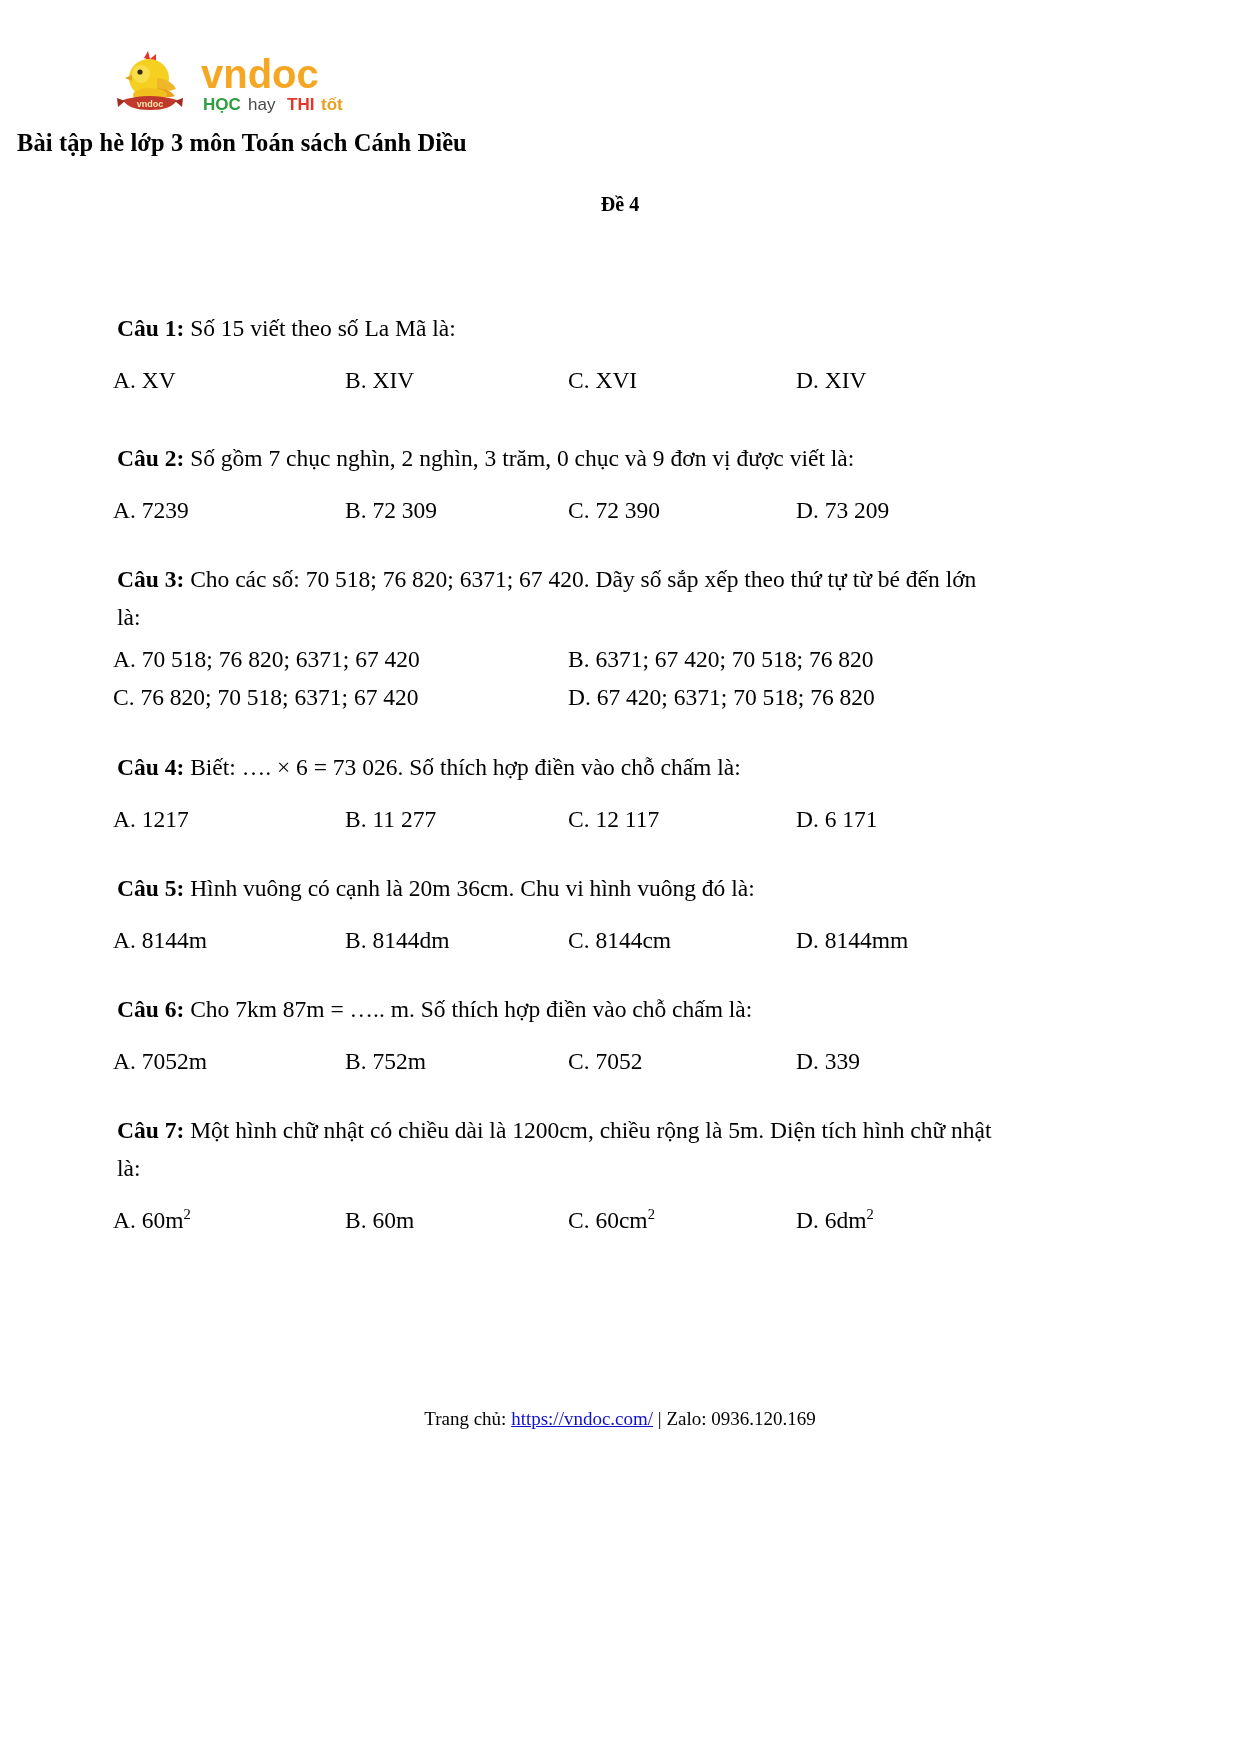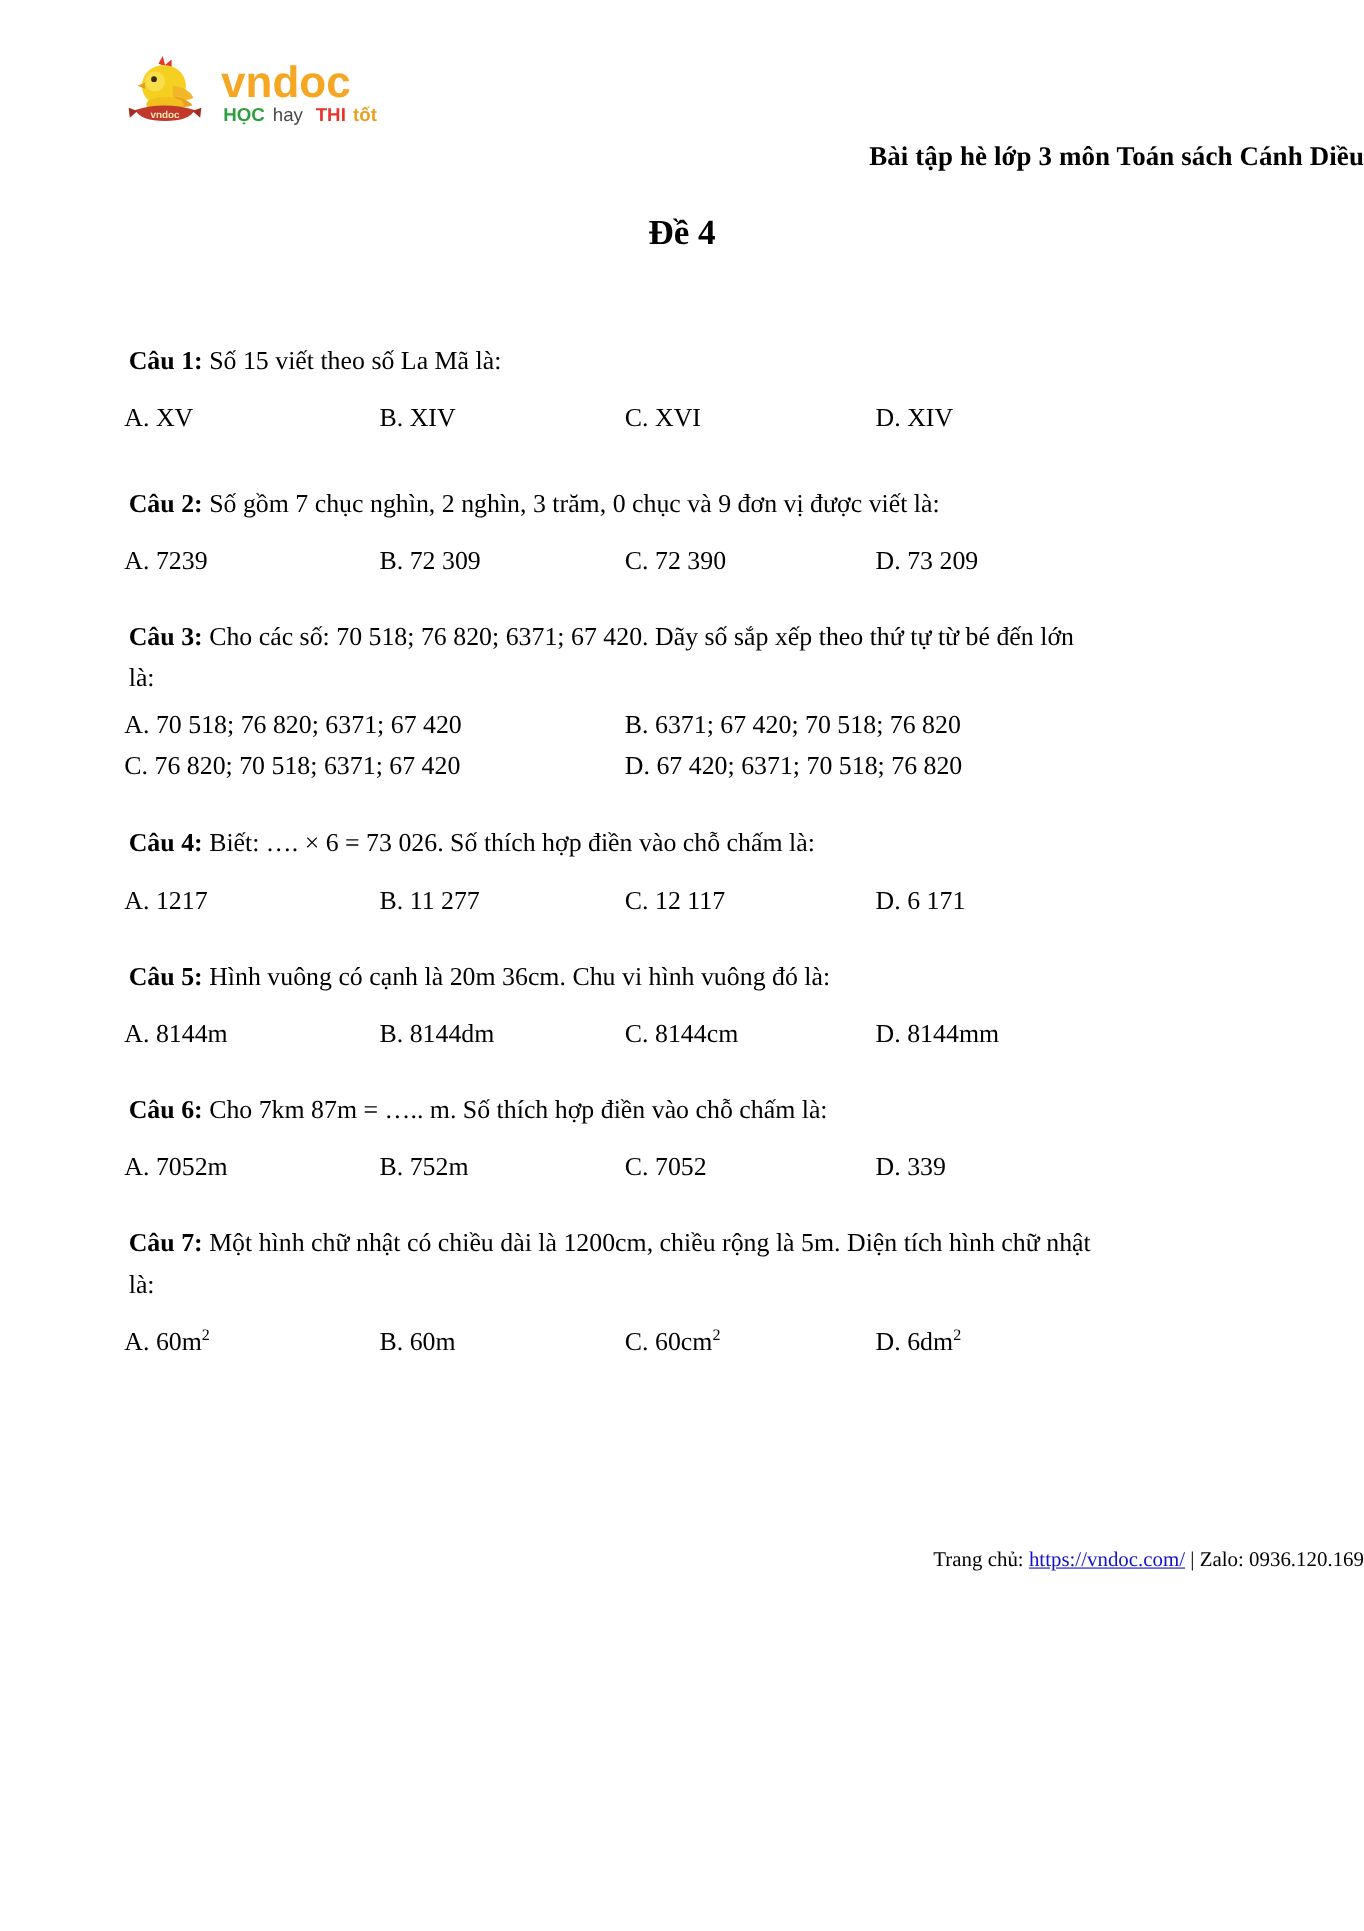--- a/index.html
+++ b/index.html
@@ -33,32 +33,33 @@
     height: 72px;
   }
   .logo-svg { display: block; }
 
   
   .doc-title {
     position: absolute;
     left: 0;
     right: 0;
     top: 129px;
-    text-align: right;
+    text-align: left;
     font-size: 24.5px;
     font-weight: bold;
     letter-spacing: 0.1px;
+    padding-left: 17px;
   }
   .doc-subtitle {
     position: absolute;
     left: 0;
     right: 0;
     top: 193px;
     text-align: center;
-    font-size: 32px;
+    font-size: 20px;
     font-weight: bold;
   }
 
   
   .content {
     position: absolute;
     left: 113px;
     top: 305px;
     width: 890px;
     font-size: 23.5px;
@@ -110,21 +111,21 @@
     vertical-align: super;
     line-height: 0;
   }
 
   
   .footer {
     position: absolute;
     left: 0;
     right: 0;
     top: 1408px;
-    text-align: right;
+    text-align: center;
     font-size: 19px;
     color: #000000;
   }
   .footer a {
     color: #1111cc;
     text-decoration: underline;
   }
 </style>
 </head>
 <body>

